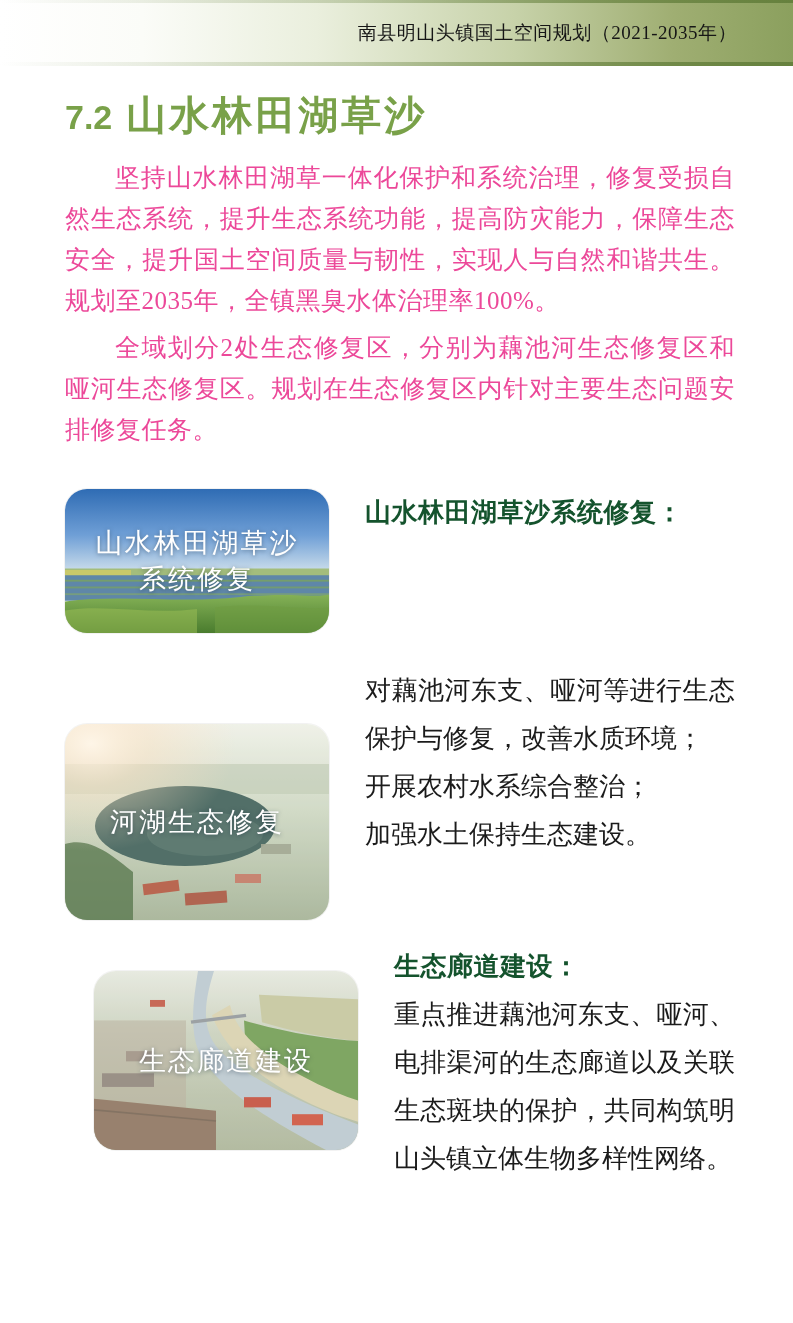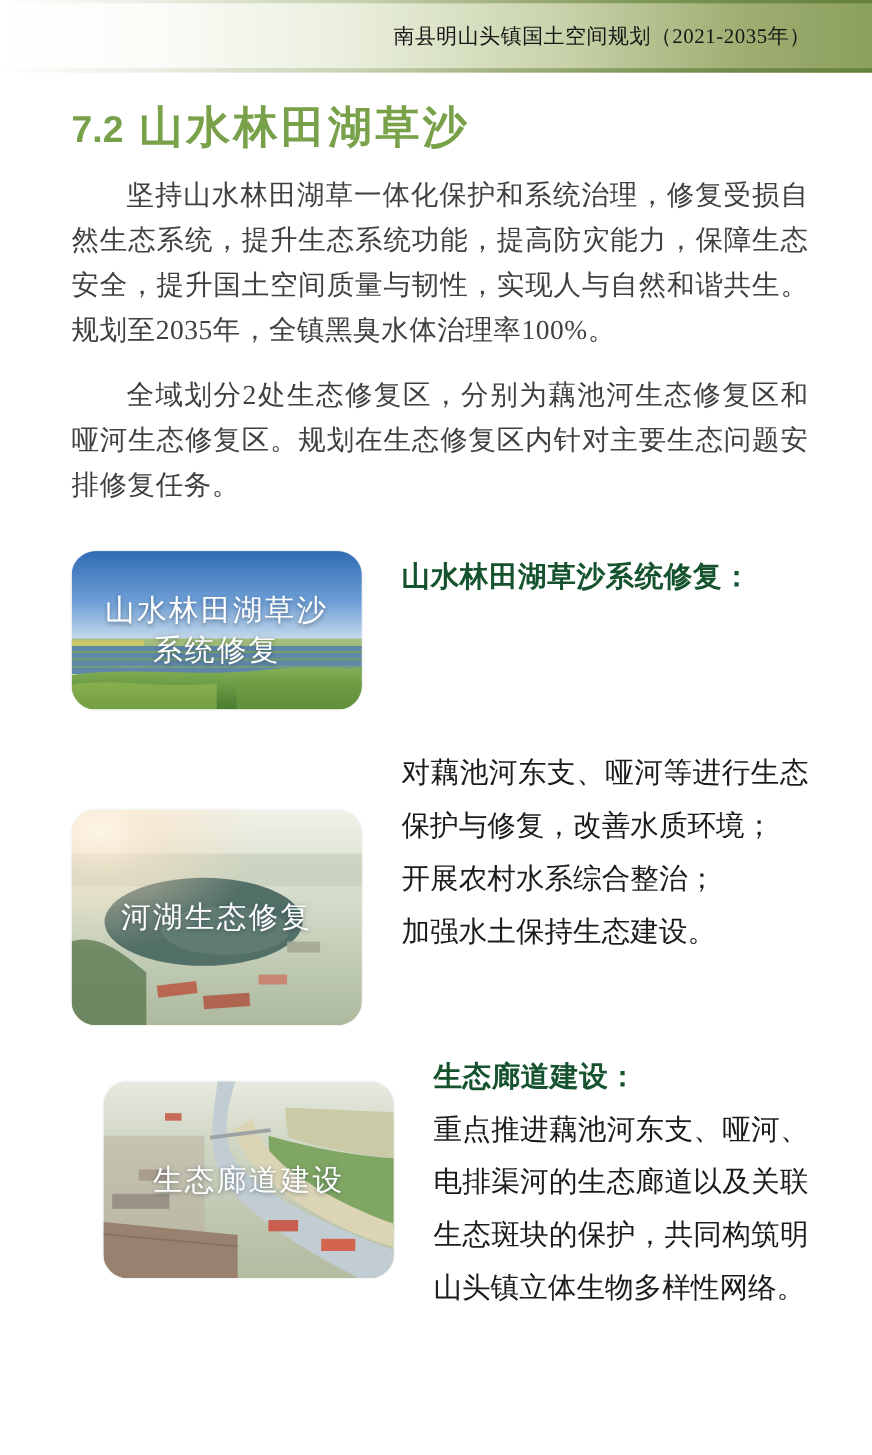--- a/index.html
+++ b/index.html
@@ -27,23 +27,23 @@
   .content { padding:0 58px 0 65px; }
   .section-heading {
     margin:22px 0 0 0; display:flex; align-items:baseline; gap:14px;
     color:#79a149;
   }
   .sec-num { font-family:"Liberation Sans", sans-serif; font-weight:700; font-size:34px; }
   .sec-title { font-size:40px; font-weight:600; letter-spacing:3px; }
 
   .para {
     margin:14px 0 0 0; font-size:25px; line-height:41px;
-    text-align:justify; text-indent:2em; letter-spacing:.5px; color:#404040;
+    text-align:justify; text-indent:2em; letter-spacing:.5px; color:#ec4899;
   }
-  .para + .para { margin-top:18px; }
+  .para + .para { margin-top:6px; }
 
   
   .features { margin-top:39px; }
   .feature-row { display:flex; gap:36px; }
   .row2 { margin-top:91px; }
   .row3 { margin-top:51px; }
 
   .fig {
     position:relative; width:264px; border-radius:22px; overflow:hidden; flex:none;
     box-shadow:0 0 0 1px rgba(0,0,0,.05);

